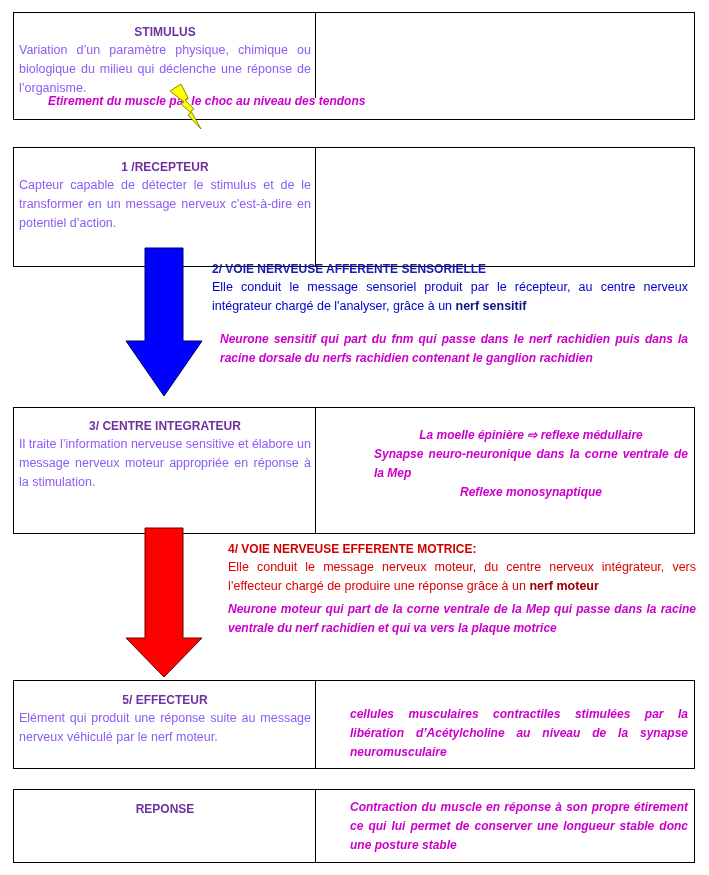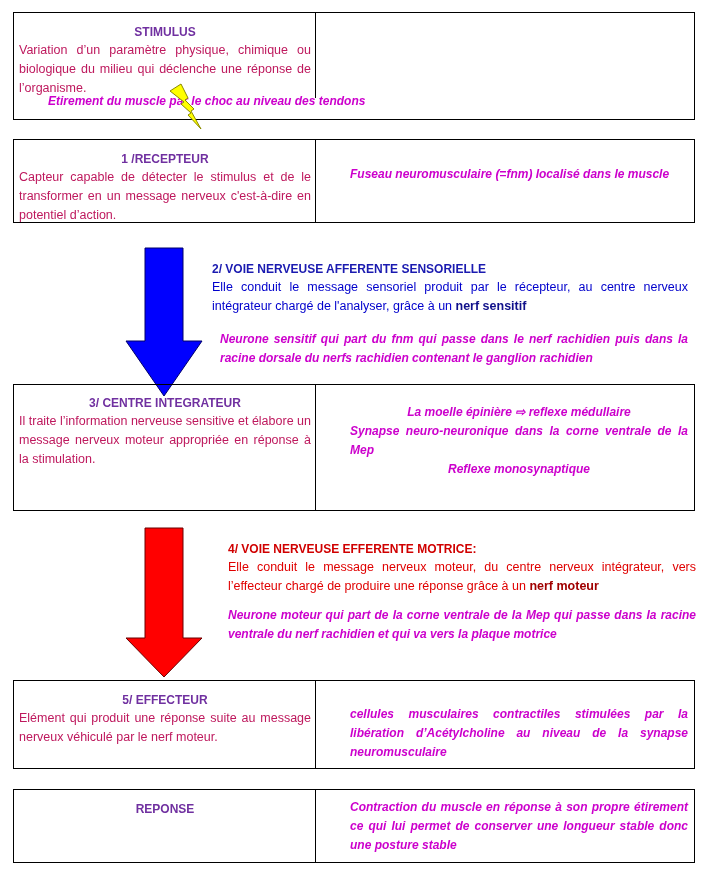--- a/index.html
+++ b/index.html
@@ -2,21 +2,21 @@
 <html><head>
 <meta charset="utf-8">
 <style>
   html, body { margin:0; padding:0; background:#ffffff; }
   body { width:709px; height:875px; position:relative; overflow:hidden;
          font-family:"Liberation Sans", sans-serif; font-size:12.5px; color:#111; }
   .box { position:absolute; left:13px; width:682px; border:1.5px solid #000; box-sizing:border-box; display:flex; }
   .cell-l { width:302px; border-right:1.5px solid #000; box-sizing:border-box; padding:10px 4px 0 5px; }
   .cell-r { flex:1; padding:0 6px 0 6px; box-sizing:border-box; display:flex; }
   .title { text-align:center; color:#7030A0; font-weight:bold; font-size:12px; line-height:18px; }
-  .desc { text-align:justify; line-height:19px; color:#be185d; }
+  .desc { text-align:justify; line-height:19px; color:#8b5cf6; }
   .mag { color:#CC00CC; font-style:italic; font-weight:bold; font-size:12px; line-height:19px; text-align:justify;margin-left:28px; }
   .mid { align-items:center; }
   .top { align-items:center; }
   .arrow { position:absolute; }
   .section { position:absolute; left:212px; width:476px; }
   .sec-title { font-weight:bold; font-size:12px; line-height:18px; }
   .sec-text { font-size:12.5px; line-height:19px; text-align:justify; }
   .sec-note { margin-left:8px; margin-top:14px; }
   .blue { color:#0000CC; }
   .blue-title { color:#1A1AB0; }
@@ -33,60 +33,57 @@
   </div>
   <div class="cell-r mid">
     <div class="mag" style="margin-top:-14px;">Etirement du muscle par le choc au niveau des tendons</div>
   </div>
 </div>
 
 <svg class="arrow" style="left:0;top:0;" width="709" height="140">
   <polygon points="170,91 181,84 188,98 185,100 194,109 191,111 201,129 188,115 191,113 181,104 184,102" fill="#FFFF00" stroke="#8A8A00" stroke-width="1"></polygon>
 </svg>
 
-<div class="box" style="top:139px;height:84px;">
+<div class="box" style="top:147px;height:120px;">
   <div class="cell-l">
     <div class="title">1 /RECEPTEUR</div>
     <div class="desc">Capteur capable de détecter le stimulus et de le transformer en un message nerveux c'est-à-dire en potentiel d’action.</div>
-  </div>
-  <div class="cell-r mid">
-    <div class="mag" style="margin-top:-14px;">Fuseau neuromusculaire (=fnm) localisé dans le muscle</div>
   </div>
 </div>
 
 <svg class="arrow" style="left:120px;top:245px;" width="90" height="155">
   <polygon points="25,3 63,3 63,96 82,96 44,151 6,96 25,96" fill="#0000FF" stroke="#00006A" stroke-width="1"></polygon>
 </svg>
 
 <div class="section" style="top:260px;">
   <div class="sec-title blue-title">2/ VOIE NERVEUSE AFFERENTE SENSORIELLE</div>
   <div class="sec-text blue"><span>Elle conduit le message sensoriel produit par le récepteur, au centre nerveux intégrateur chargé de l'analyser, grâce à un </span><b style="color:#10108A;">nerf sensitif</b></div>
   <div class="mag sec-note">Neurone sensitif qui part du fnm qui passe dans le nerf rachidien puis dans la racine dorsale du nerfs rachidien contenant le ganglion rachidien</div>
 </div>
 
-<div class="box" style="top:384px;height:127px;">
+<div class="box" style="top:407px;height:127px;gap:24px;">
   <div class="cell-l" style="padding-top:9px;">
     <div class="title">3/ CENTRE INTEGRATEUR</div>
     <div class="desc">Il traite l’information nerveuse sensitive et élabore un message nerveux moteur appropriée en réponse à la stimulation.</div>
   </div>
   <div class="cell-r top" style="flex-direction:column;padding-top:18px;">
     <div class="mag">La moelle épinière ⇨ reflexe médullaire</div>
     <div class="mag">Synapse neuro-neuronique dans la corne ventrale de la Mep</div>
     <div class="mag">Reflexe monosynaptique</div>
   </div>
 </div>
 
 <svg class="arrow" style="left:120px;top:525px;" width="90" height="155">
   <polygon points="25,3 63,3 63,113 82,113 44,152 6,113 25,113" fill="#FF0000" stroke="#6A0000" stroke-width="1"></polygon>
 </svg>
 
 <div class="section" style="top:540px;left:228px;width:468px;">
   <div class="sec-title red-title">4/ VOIE NERVEUSE EFFERENTE MOTRICE:</div>
   <div class="sec-text red"><span>Elle conduit le message nerveux moteur, du centre nerveux intégrateur, vers l’effecteur chargé de produire une réponse grâce à un </span><b style="color:#A00000;">nerf moteur</b></div>
-  <div class="mag sec-note" style="margin-left:0;margin-top:10px;">Neurone moteur qui part de la corne ventrale de la Mep qui passe dans la racine ventrale du nerf rachidien et qui va vers la plaque motrice</div>
+  <div class="mag sec-note" style="margin-left:0;margin-top:4px;">Neurone moteur qui part de la corne ventrale de la Mep qui passe dans la racine ventrale du nerf rachidien et qui va vers la plaque motrice</div>
 </div>
 
 <div class="box" style="top:680px;height:89px;">
   <div class="cell-l">
     <div class="title">5/ EFFECTEUR</div>
     <div class="desc">Elément qui produit une réponse suite au message nerveux véhiculé par le nerf moteur.</div>
   </div>
   <div class="cell-r top" style="padding-top:18px;">
     <div class="mag">cellules musculaires contractiles stimulées par la libération d’Acétylcholine au niveau de la synapse neuromusculaire</div>
   </div>

